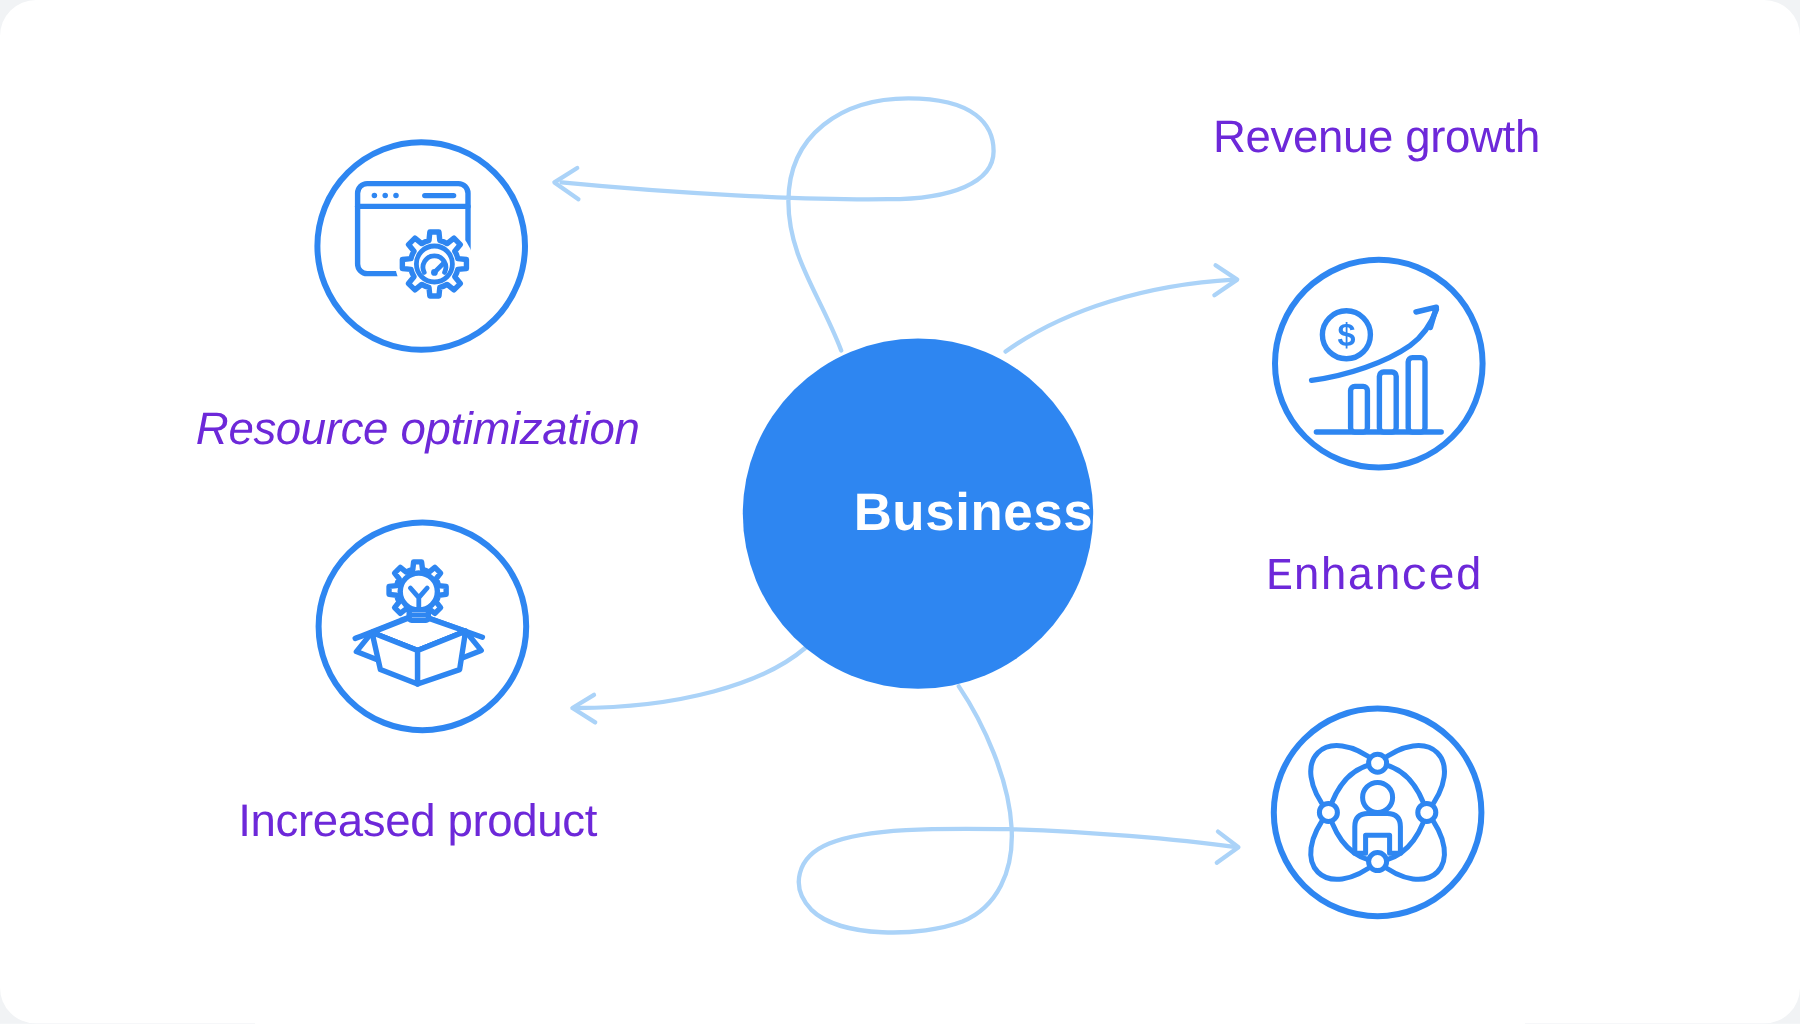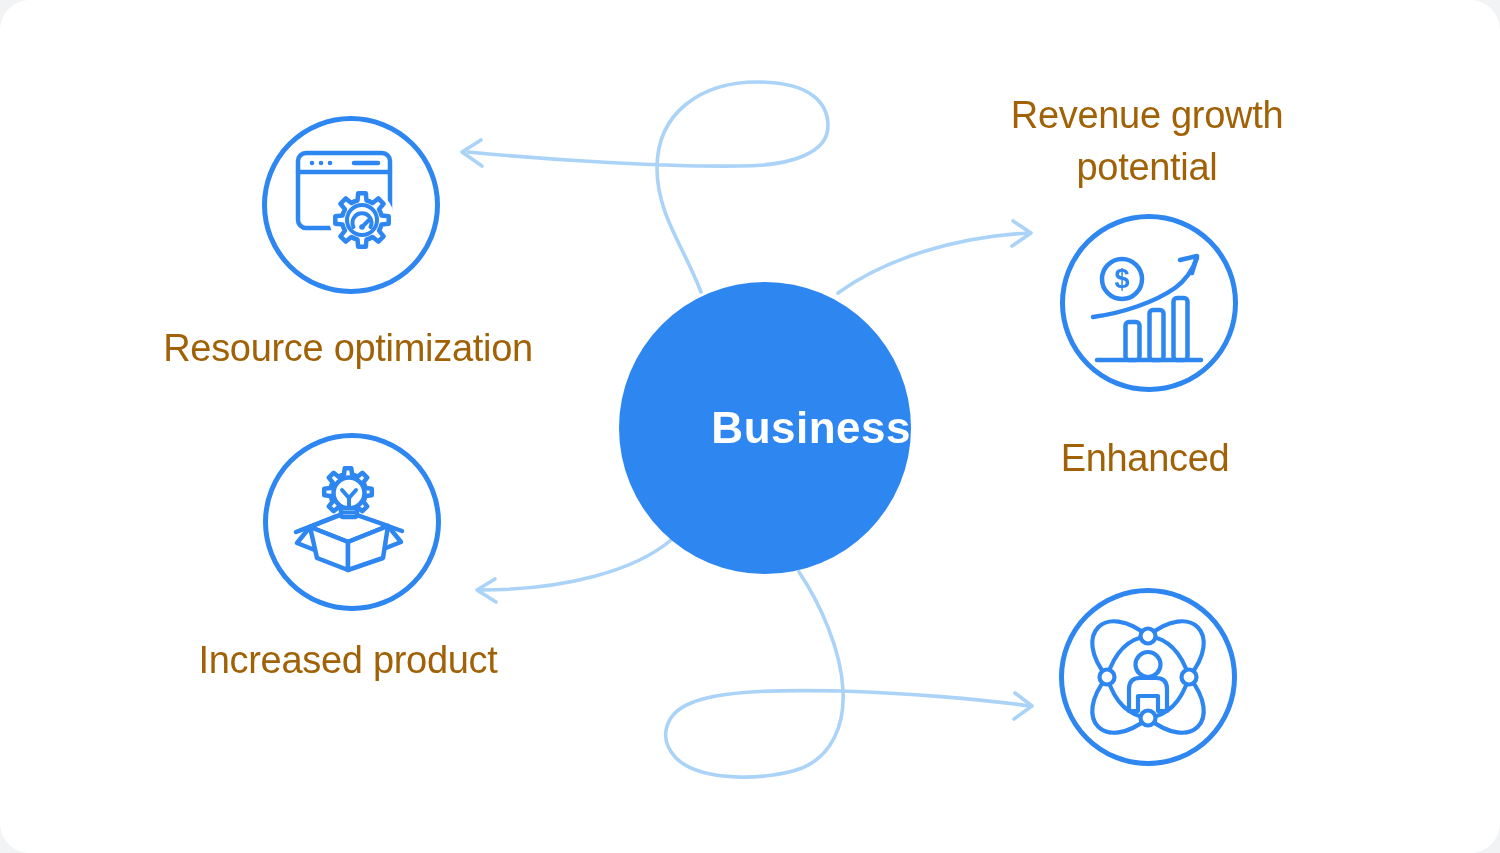--- a/index.html
+++ b/index.html
@@ -22,27 +22,27 @@
     position:absolute;width:168px;height:168px;border-radius:50%;
     border:5px solid #2e86f1;background:#ffffff;
     display:flex;align-items:center;justify-content:center;
   }
   .icon-circle svg{display:block;}
   .ic-tl{left:262px;top:116px;}
   .ic-tr{left:1060px;top:214px;}
   .ic-bl{left:263px;top:433px;}
   .ic-br{left:1059px;top:588px;}
   .node-label{
-    position:absolute;text-align:center;color:#a16207;
+    position:absolute;text-align:center;color:#6d28d9;
     font-size:38px;line-height:52px;font-weight:500;letter-spacing:-0.3px;
   }
-  .lb-tl{left:88px;top:322px;width:520px;}
+  .lb-tl{left:88px;top:332px;width:520px;font-style:italic;}
   .lb-tr{left:917px;top:89px;width:460px;}
-  .lb-bl{left:88px;top:634px;width:520px;}
-  .lb-br{left:915px;top:432px;width:460px;}
+  .lb-bl{left:88px;top:659px;width:520px;}
+  .lb-br{left:915px;top:456px;width:460px;font-family:Liberation Mono, monospace;}
   .stroke{fill:none;stroke:#2e86f1;stroke-width:4.5;stroke-linecap:round;stroke-linejoin:round;}
   .stroke-thin{fill:none;stroke:#2e86f1;stroke-width:4;stroke-linecap:round;stroke-linejoin:round;}
   .wfill{fill:#ffffff;stroke:#2e86f1;stroke-width:4.5;stroke-linecap:round;stroke-linejoin:round;}
   .bfill{fill:#2e86f1;stroke:none;}
   .whitecut{fill:#ffffff;stroke:none;}
 </style>
 </head>
 <body>
 
 <div class="card">
@@ -91,21 +91,20 @@
       <rect class="wfill" x="60.5" y="67" width="14" height="50" rx="3.5"></rect>
       <rect class="wfill" x="84.5" y="55" width="14" height="62" rx="3.5"></rect>
       <path class="stroke" d="M 4 74 C 34 70, 66 59, 86 45 C 97 37, 104 26, 108 15" stroke-width="5"></path>
       <path class="stroke" d="M 91 17 L 108 13 L 103 30" stroke-width="5"></path>
       <circle class="wfill" cx="33" cy="36" r="20" stroke-width="4.2"></circle>
       <text x="33" y="45" text-anchor="middle" font-size="27" font-weight="700" fill="#2e86f1" font-family="Liberation Sans, sans-serif">$</text>
     </svg>
   </div>
   <div class="node-label lb-tr">
     <div>Revenue growth</div>
-    <div>potential</div>
   </div>
 
   <div class="icon-circle ic-bl">
     <svg width="120" height="120" viewBox="0 0 120 120">
 
       <path class="wfill" d="M 56 50 L 18 65 L 4 70 L 42 55 Z" stroke-width="4"></path>
       <path class="wfill" d="M 56 50 L 96 64 L 110 69 L 70 55 Z" stroke-width="4"></path>
 
       <path class="wfill" stroke-width="4" d="M73.5 26 L79.8 26.7 L79.8 33.3 L73.5 34 A18 18 0 0 1 71.3 39.5 L75.2 44.4 L70.4 49.2 L65.5 45.3 A18 18 0 0 1 60.1 47.5 L59.3 53.8 L52.7 53.8 L52 47.5 A18 18 0 0 1 46.5 45.3 L41.6 49.2 L36.8 44.4 L40.7 39.5 A18 18 0 0 1 38.5 34 L32.2 33.3 L32.2 26.7 L38.5 26 A18 18 0 0 1 40.7 20.5 L36.8 15.6 L41.6 10.8 L46.5 14.7 A18 18 0 0 1 52 12.5 L52.7 6.2 L59.3 6.2 L60.1 12.5 A18 18 0 0 1 65.5 14.7 L70.4 10.8 L75.2 15.6 L71.3 20.5 A18 18 0 0 1 73.5 26 Z"></path>
 

